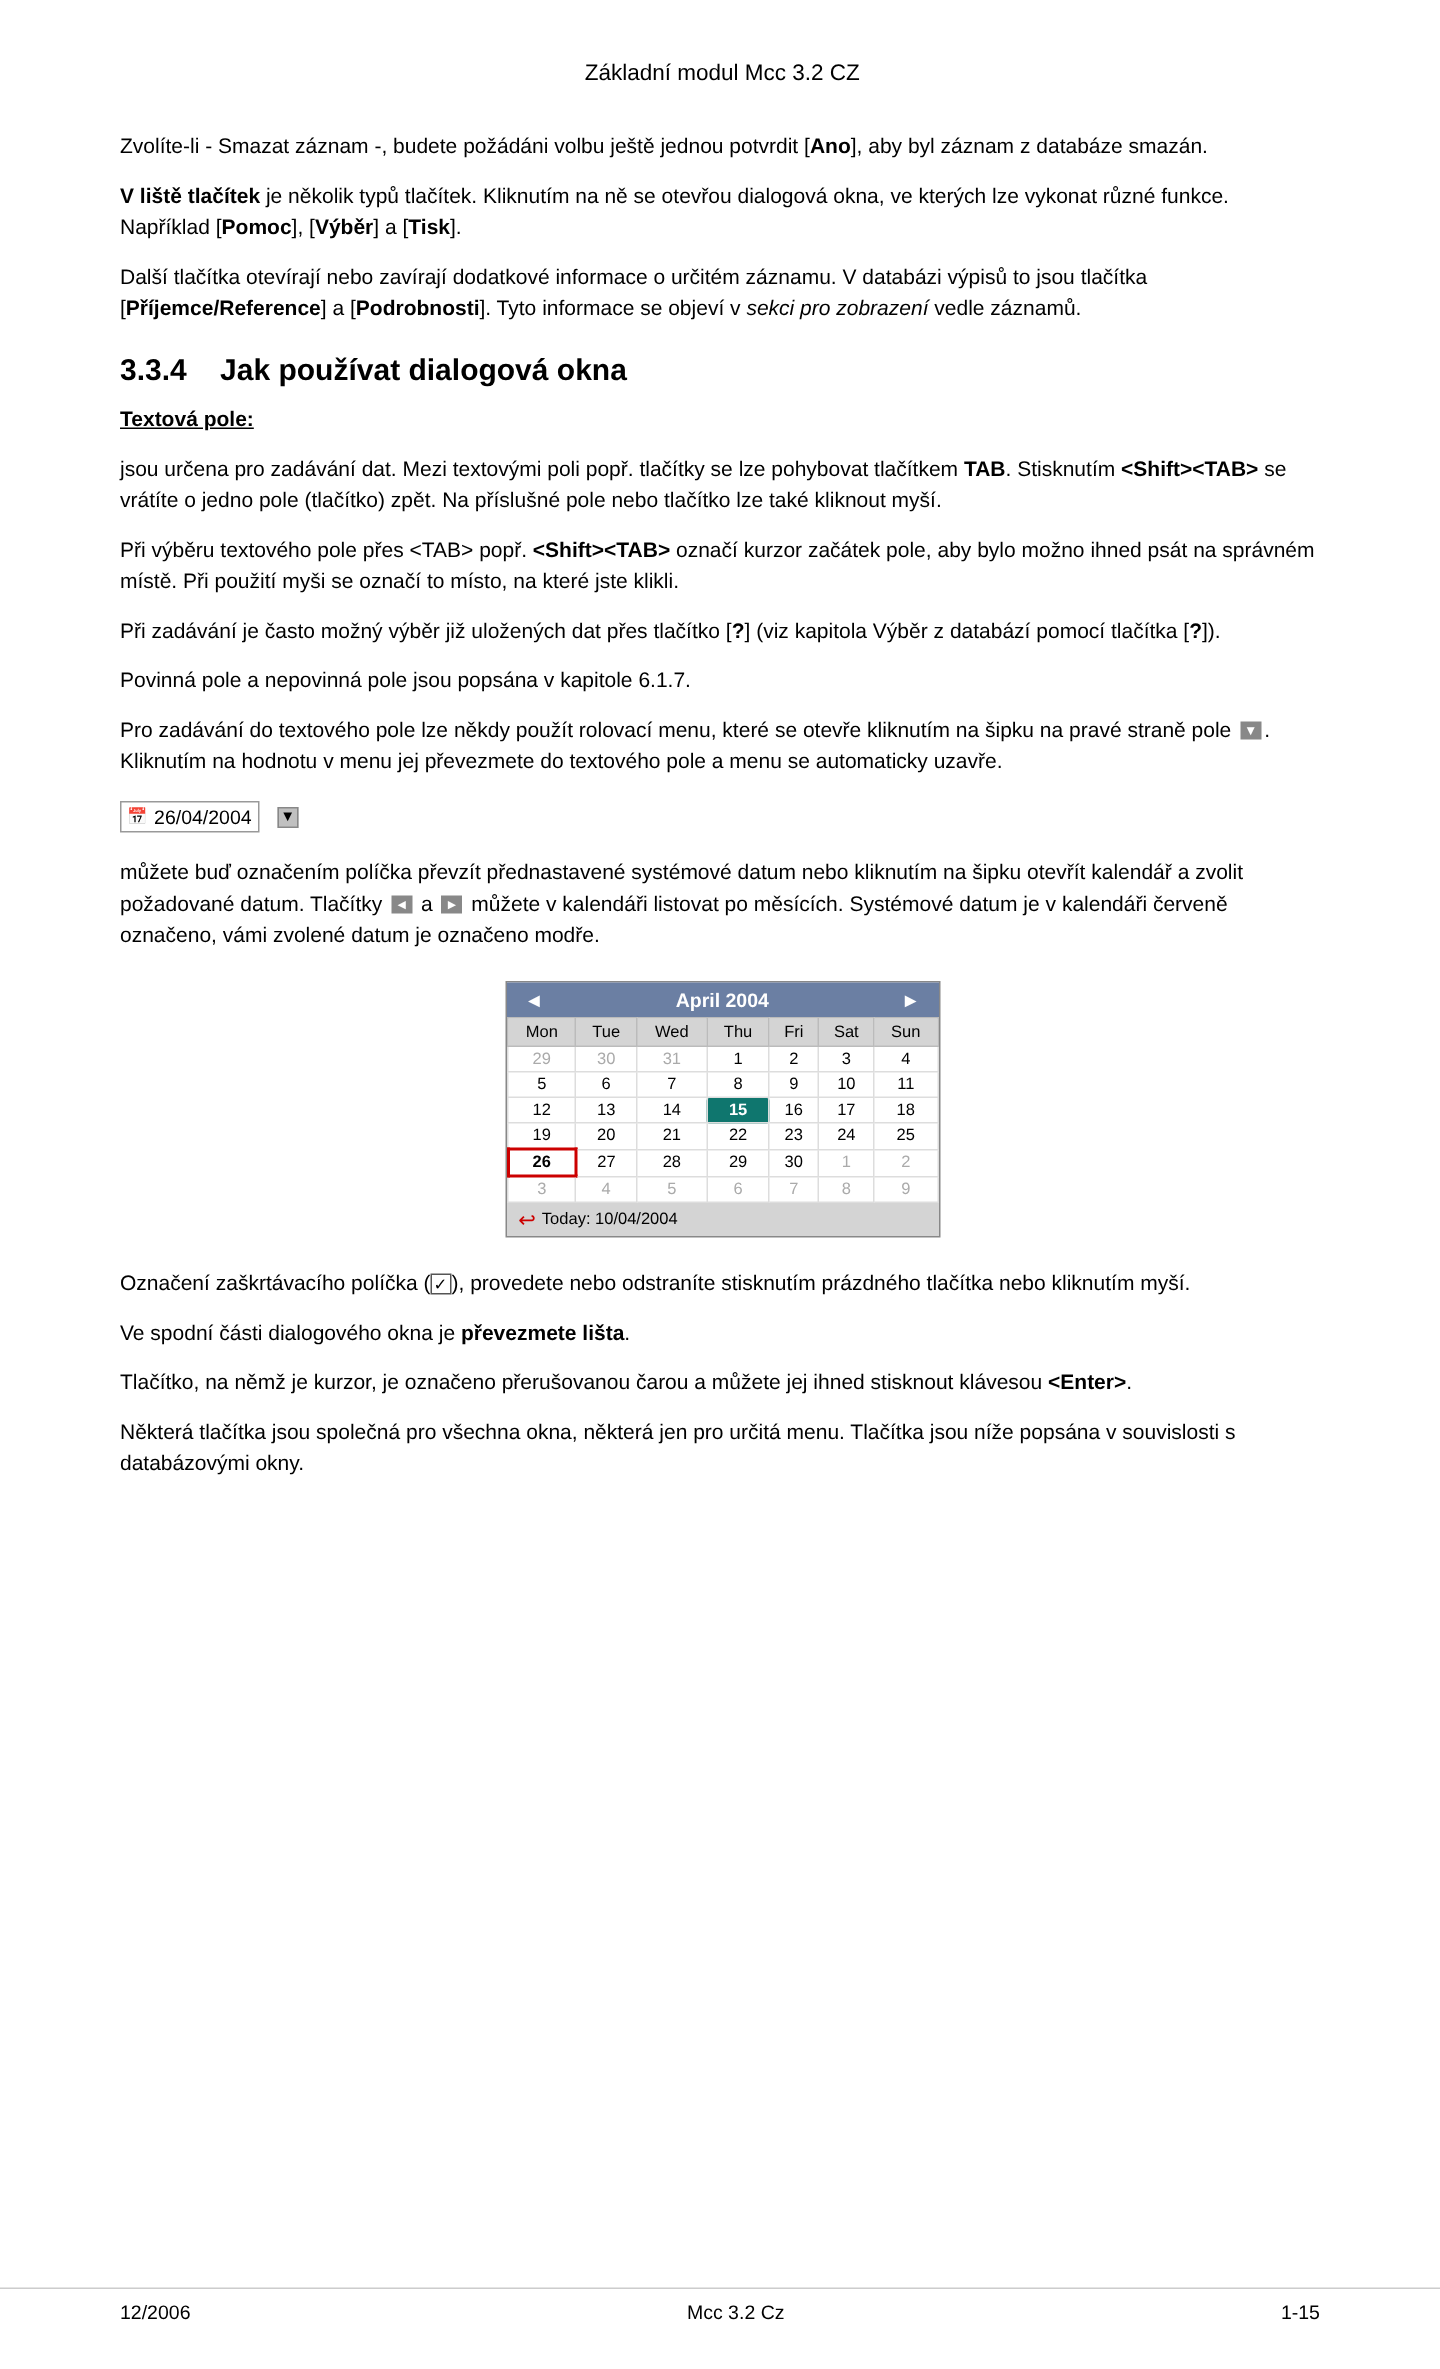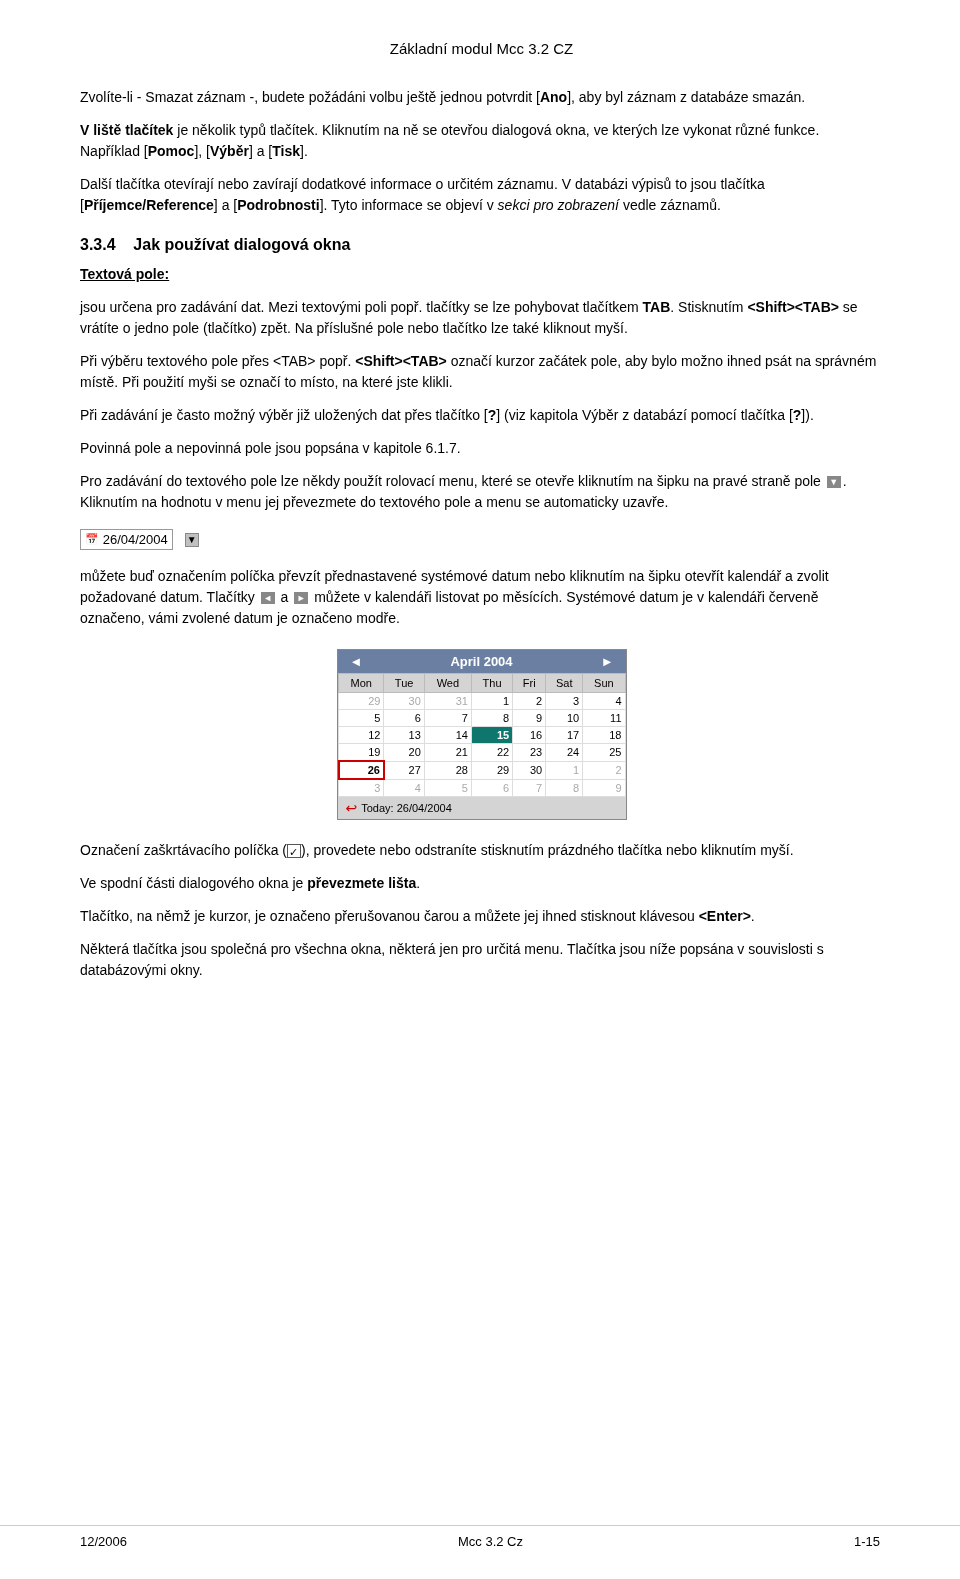--- a/index.html
+++ b/index.html
@@ -24,21 +24,21 @@
       color: #000;
     }
     p {
       margin-bottom: 12px;
       line-height: 1.5;
     }
     .bold { font-weight: bold; }
     .italic { font-style: italic; }
     .bold-italic { font-weight: bold; }
     h3 {
-      font-size: 16px;
+      font-size: 20px;
       font-weight: bold;
       margin: 20px 0 10px 0;
     }
     .underline { text-decoration: underline; }
     .date-field-container {
       display: flex;
       align-items: center;
       margin: 16px 0;
       gap: 8px;
     }
@@ -104,21 +104,21 @@
     }
     .cal-grid th {
       text-align: center;
       padding: 3px 2px;
       background: #d4d4d4;
       font-weight: normal;
       border: 1px solid #bbb;
       font-size: 11px;
     }
     .cal-grid td {
-      text-align: right;
+      text-align: center;
       padding: 2px 3px;
       border: 1px solid #ddd;
       font-size: 11px;
       color: #000;
     }
     .cal-grid td.grey { color: #aaa; }
     .cal-grid td.today {
       background: #0f766e;
       color: #fff;
       font-weight: bold;
@@ -315,21 +315,21 @@
             <td class="grey">5</td>
             <td class="grey">6</td>
             <td class="grey">7</td>
             <td class="grey">8</td>
             <td class="grey">9</td>
           </tr>
         </tbody>
       </table>
       <div class="cal-footer">
         <span class="cal-today-icon">↩</span>
-        <span>Today: 26/04/2004</span>
+        <span>Today: 10/04/2004</span>
       </div>
     </div>
   </div>
 
   <p>
     Označení zaškrtávacího políčka (<span class="checkbox-icon"></span>), provedete nebo odstraníte stisknutím prázdného tlačítka nebo kliknutím myší.
   </p>
 
   <p>
     Ve spodní části dialogového okna je <span class="bold">převezmete lišta</span>.

